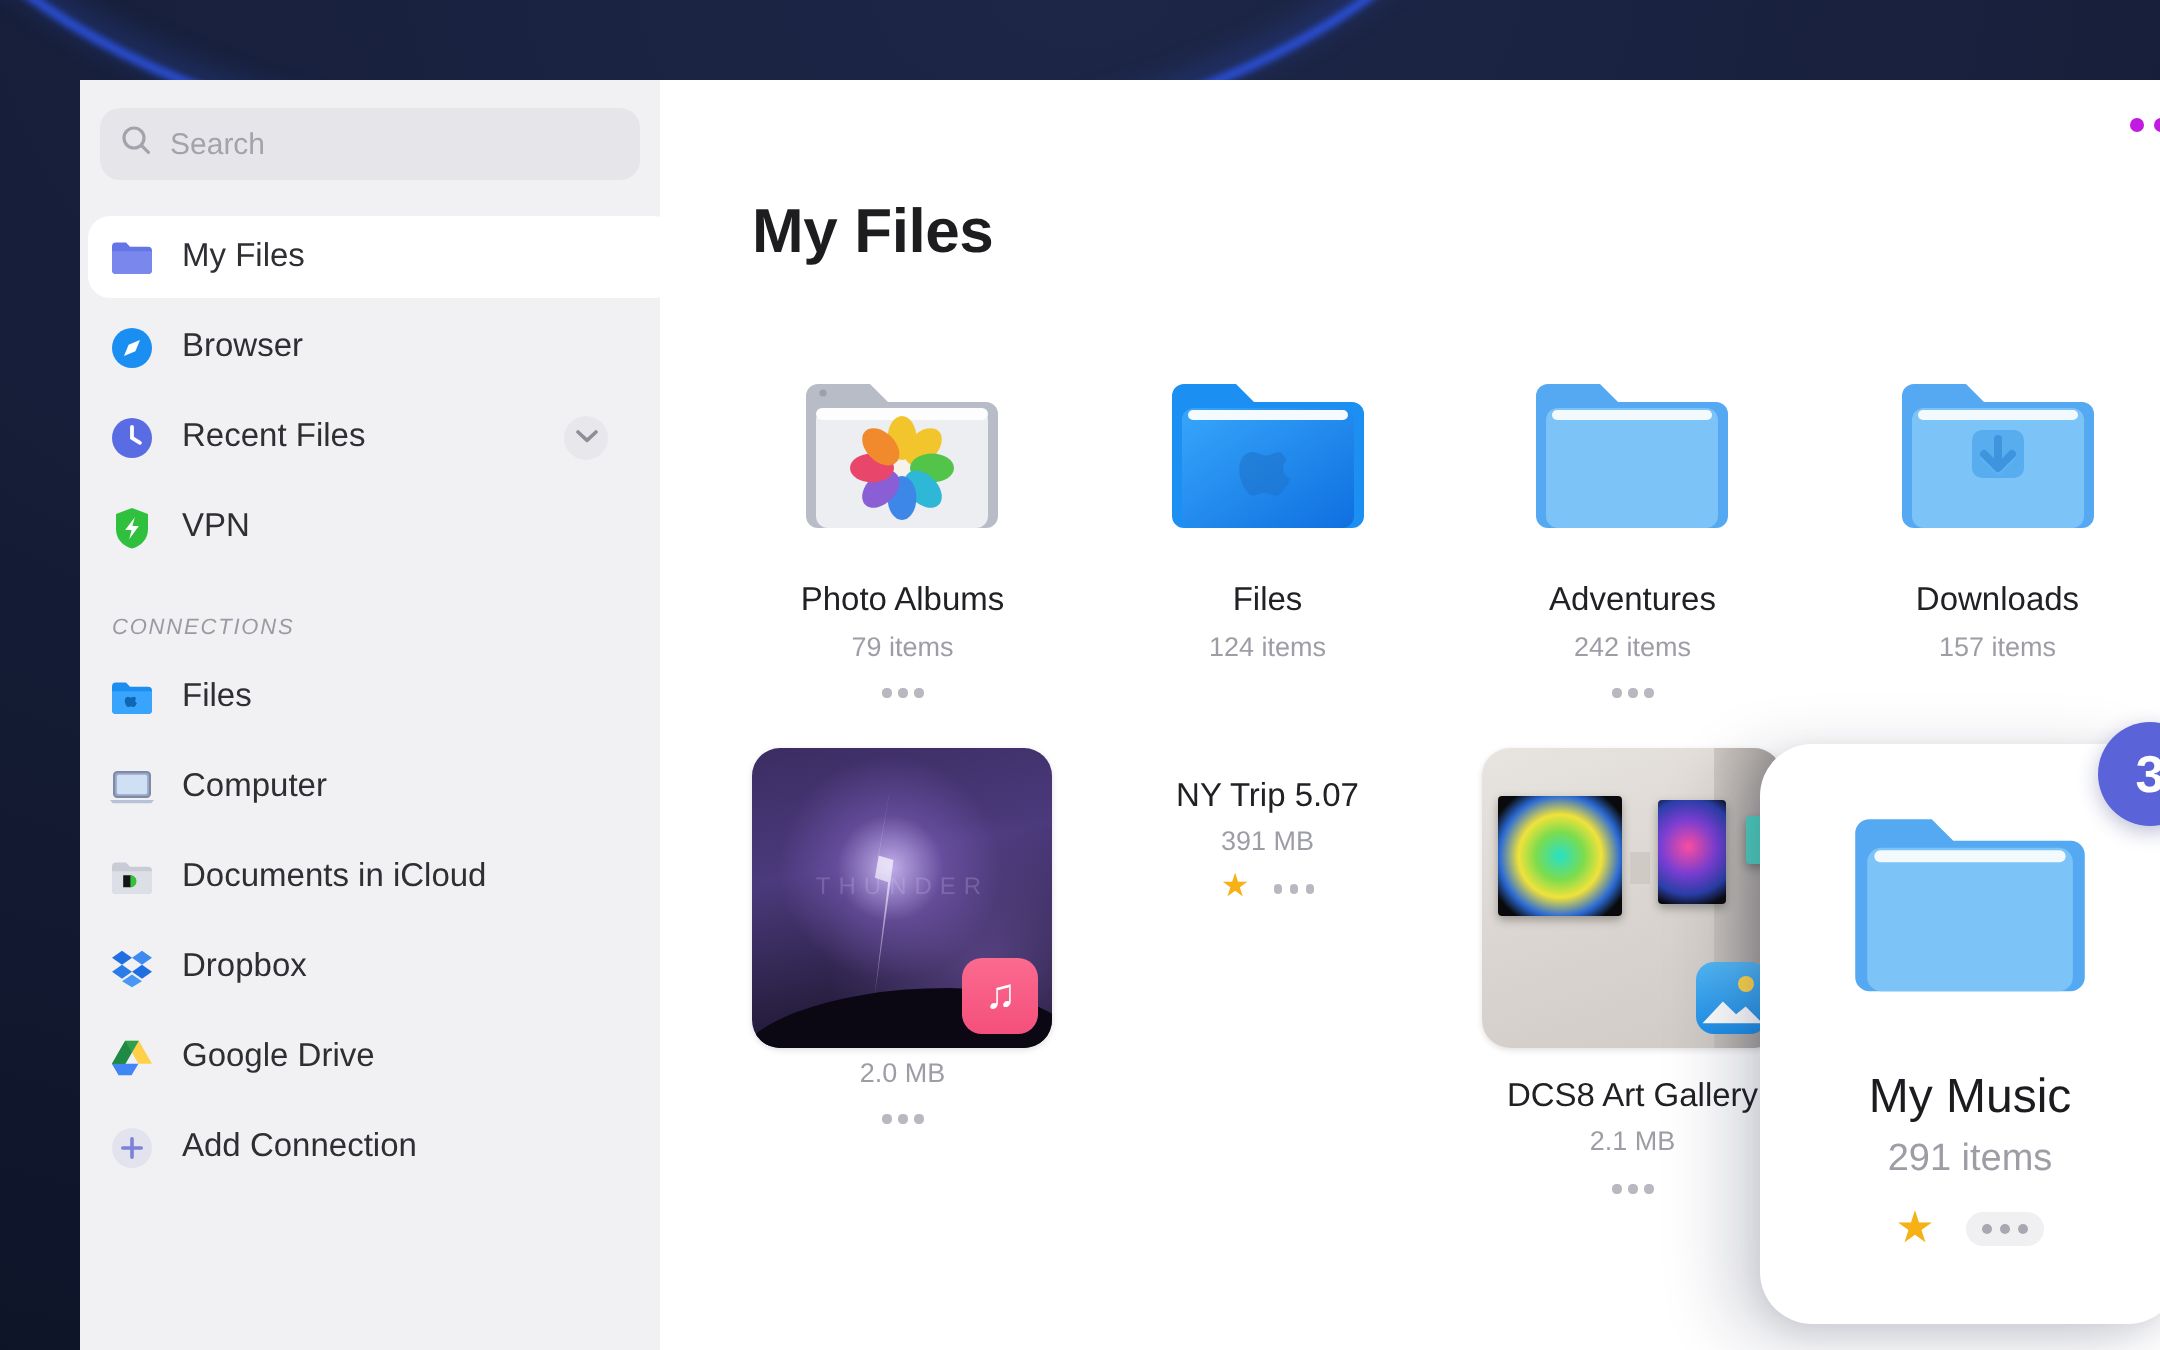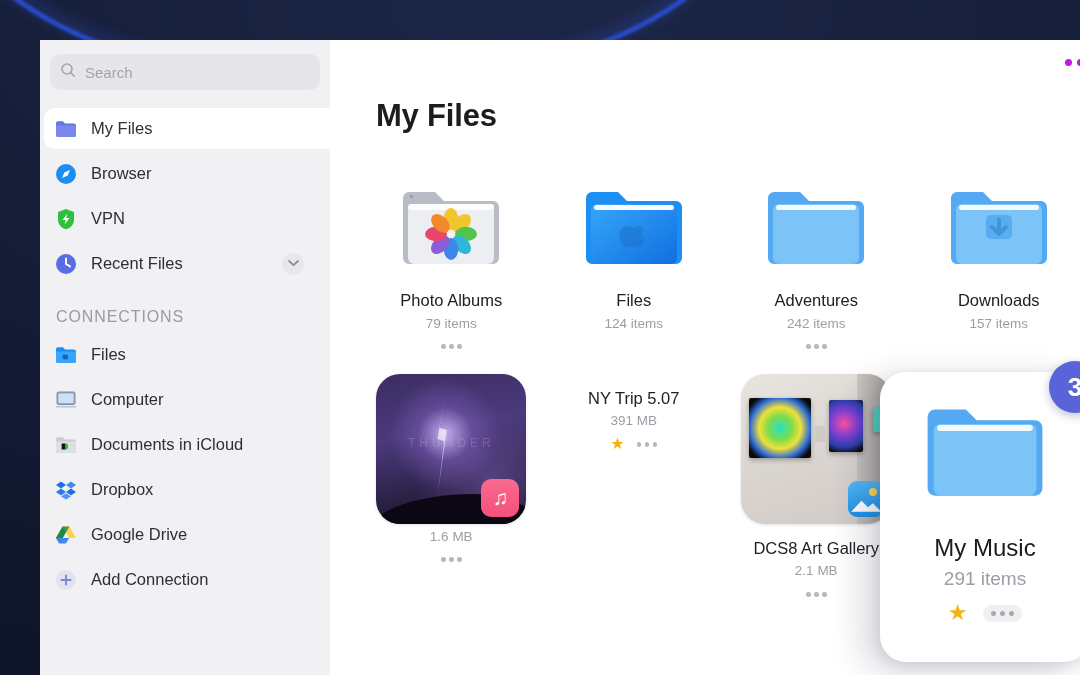--- a/index.html
+++ b/index.html
@@ -100,24 +100,25 @@
   .chev {
     position: absolute; right: 26px; top: 50%;
     transform: translateY(-50%);
     width: 22px; height: 22px; border-radius: 50%;
     background: #e7e7ec;
     display: flex; align-items: center; justify-content: center;
     z-index: 2;
   }
   #section-label {
     margin: 22px 0 6px 16px;
-    font-size: 16px;
+    font-size: 11px;
     letter-spacing: .9px;
     color: #9a9aa3;
     font-weight: 400;
+    font-style: italic;
   }
 
   
   #main {
     position: absolute;
     left: 290px; top: 0; right: 0; bottom: 0;
     background: #fff;
     padding: 0 26px;
   }
   #dots-menu {
@@ -161,21 +162,21 @@
   .tile .actions {
     margin-top: 7px;
     display: flex; align-items: center; gap: 12px; height: 18px;
   }
   .kebab { display: flex; gap: 3.5px; }
   .kebab i { width: 4.5px; height: 4.5px; border-radius: 50%; background: #b8b8c0; display:block; }
   .star { color: #f5b115; font-size: 16px; line-height: 1; }
 
   
   .media {
-    width: 150px; height: 150px; border-radius: 24px;
+    width: 150px; height: 150px; border-radius: 14px;
     position: relative; overflow: hidden;
     box-shadow: 0 1px 3px rgba(0,0,0,.13);
   }
   .media.storm {
     background:
       radial-gradient(circle at 46% 40%, rgba(215,195,255,.85) 0%, rgba(150,110,215,.35) 22%, rgba(0,0,0,0) 46%),
       radial-gradient(ellipse at 78% 72%, rgba(120,90,175,.55) 0%, rgba(0,0,0,0) 48%),
       linear-gradient(168deg, #3b2d63 0%, #4b3a7c 38%, #2a2145 72%, #120e22 100%);
   }
   .bolt {
@@ -358,41 +359,41 @@
         <svg width="22" height="22" viewBox="0 0 22 22">
           <circle cx="11" cy="11" r="10" fill="#1b8ef2"></circle>
           <path d="M15 7l-2.3 5.6L7 15l2.3-5.6z" fill="#fff"></path>
         </svg>
       </span>
       <span class="lbl">Browser</span>
     </div>
 
     <div class="nav-item">
       <span class="ico">
-        <svg width="20" height="22" viewBox="0 0 20 22">
-          <path d="M10 1l8 3v7.5C18 16.5 14.6 20 10 21.3 5.4 20 2 16.5 2 11.5V4z" fill="#2fc13d"></path>
-          <path d="M11.4 5.6L6.6 12h3.2l-1.2 4.6L13.4 10h-3.2z" fill="#fff"></path>
-        </svg>
-      </span>
-      <span class="lbl">VPN</span>
-    </div>
-
-    <div class="nav-item">
-      <span class="ico">
         <svg width="22" height="22" viewBox="0 0 22 22">
           <circle cx="11" cy="11" r="10" fill="#5a6ce4"></circle>
           <path d="M11 5.4V11l4 2.4" stroke="#fff" stroke-width="1.9" stroke-linecap="round" fill="none"></path>
         </svg>
       </span>
       <span class="lbl">Recent Files</span>
       <span class="chev">
         <svg width="11" height="7" viewBox="0 0 11 7">
           <path d="M1 1l4.5 4.2L10 1" stroke="#8e8e98" stroke-width="1.8" fill="none" stroke-linecap="round" stroke-linejoin="round"></path>
         </svg>
       </span>
+    </div>
+
+    <div class="nav-item">
+      <span class="ico">
+        <svg width="20" height="22" viewBox="0 0 20 22">
+          <path d="M10 1l8 3v7.5C18 16.5 14.6 20 10 21.3 5.4 20 2 16.5 2 11.5V4z" fill="#2fc13d"></path>
+          <path d="M11.4 5.6L6.6 12h3.2l-1.2 4.6L13.4 10h-3.2z" fill="#fff"></path>
+        </svg>
+      </span>
+      <span class="lbl">VPN</span>
     </div>
 
     <div id="section-label">CONNECTIONS</div>
 
     <div class="nav-item">
       <span class="ico">
         <svg width="22" height="19" viewBox="0 0 22 19">
           <path d="M1 4.2a2 2 0 0 1 2-2h5l2 2.2h9a2 2 0 0 1 2 2V16a2 2 0 0 1-2 2H3a2 2 0 0 1-2-2z" fill="#1b8ef2"></path>
           <path d="M1 6.6h20V16a2 2 0 0 1-2 2H3a2 2 0 0 1-2-2z" fill="#39a4fb"></path>
           <path d="M12.1 9.4c-.7 0-1.1.4-1.6.4s-.9-.4-1.5-.4c-.8 0-1.6.6-1.6 2 0 1.5 1 3.1 1.6 3.1.4 0 .7-.3 1.4-.3s.9.3 1.4.3c.7 0 1.6-1.6 1.6-2-.8-.3-1.1-1.4-.4-2.2-.3-.6-.7-.9-.9-.9z" fill="#0f66b5"></path>
@@ -561,21 +562,21 @@
 
     <div class="grid" id="row2">
 
       <div class="tile">
         <div class="media storm">
           <div class="bolt"></div>
           <div class="storm-word">THUNDER</div>
           <div class="storm-hill"></div>
           <span class="music-badge">♫</span>
         </div>
-        <div class="meta">1.6 MB</div>
+        <div class="meta">2.0 MB</div>
         <div class="actions">
           <span class="kebab">
               <i></i>
               <i></i>
               <i></i>
             </span>
         </div>
       </div>
 
       <div class="tile">

